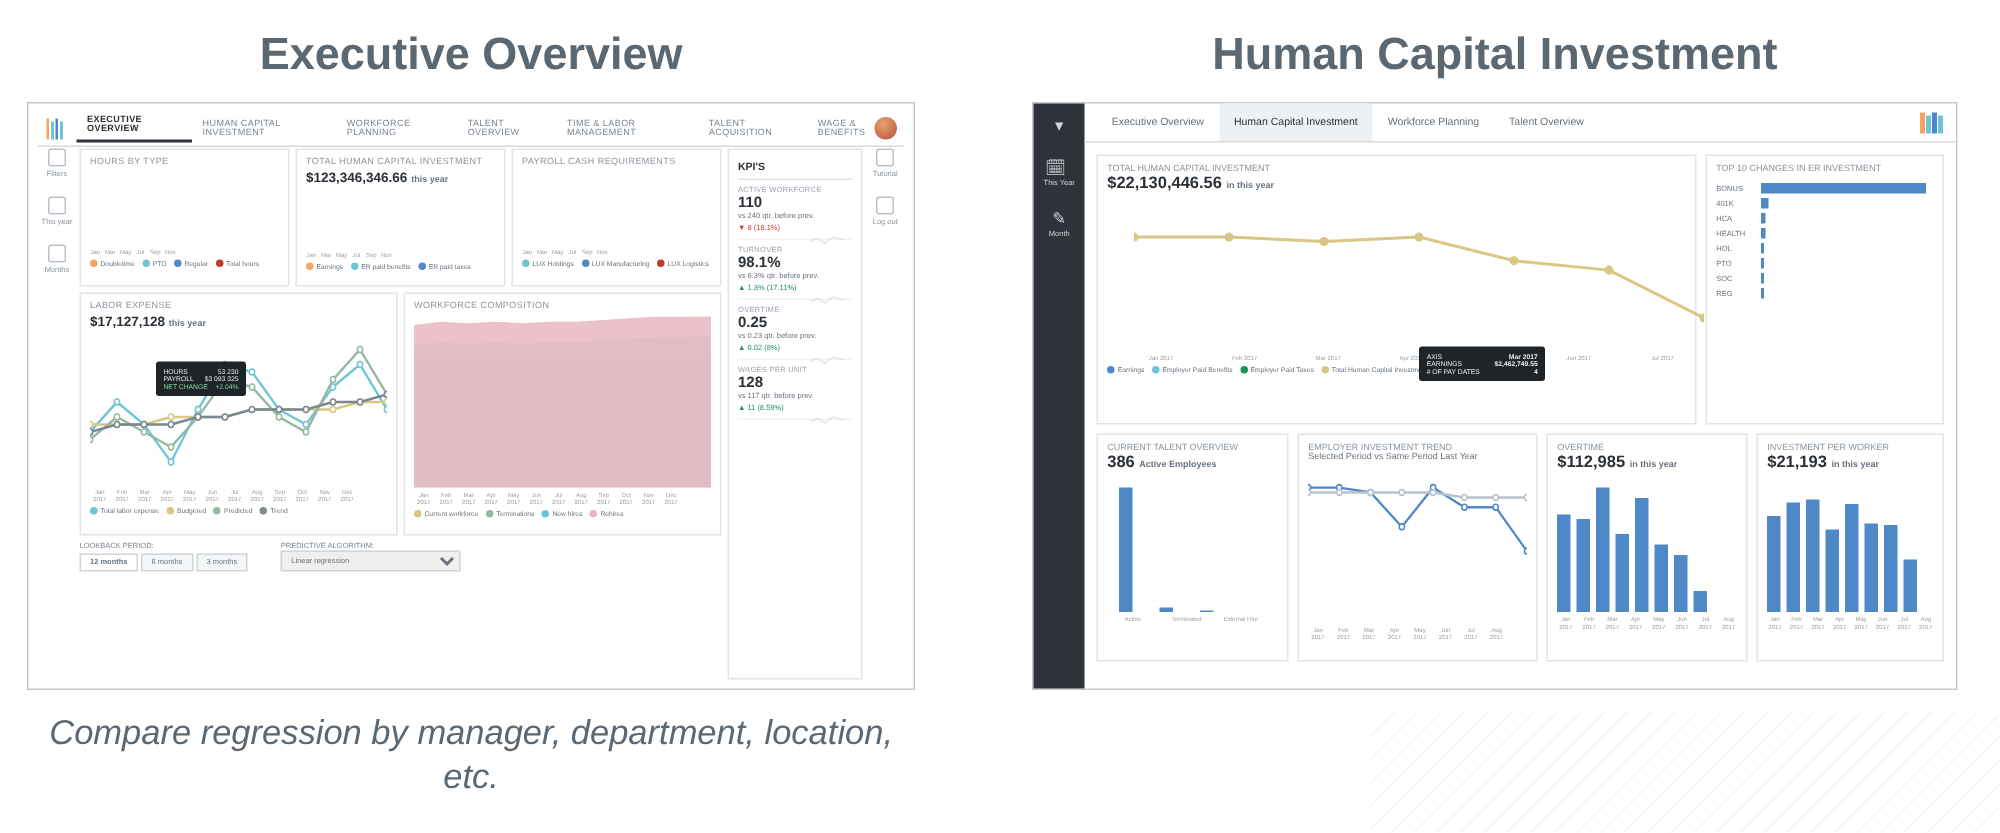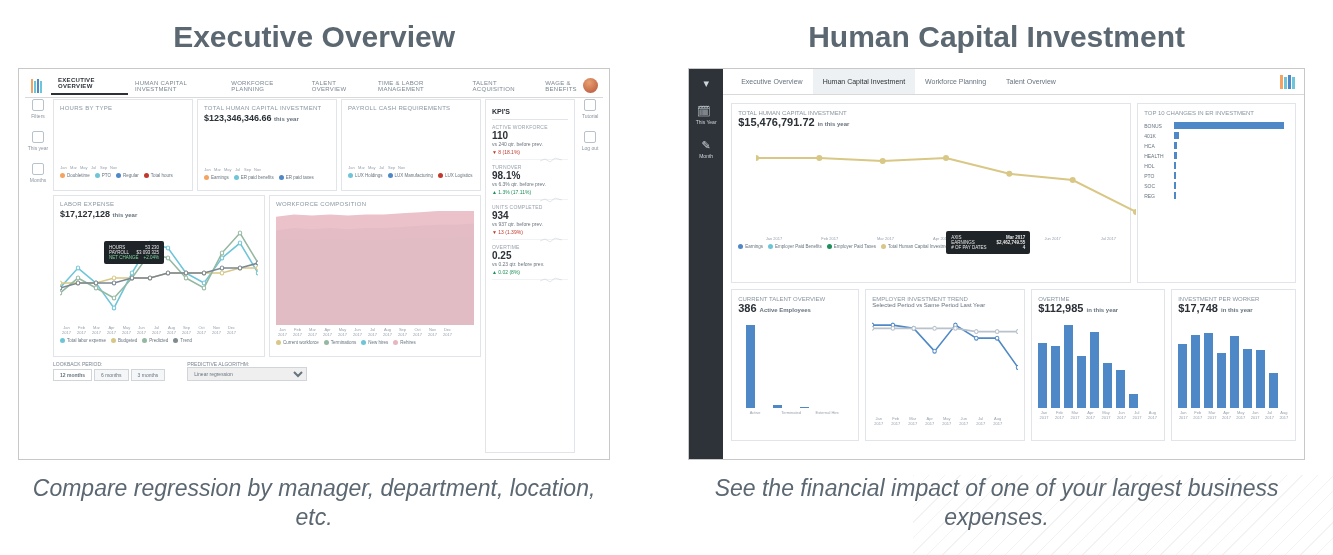--- a/index.html
+++ b/index.html
@@ -412,33 +412,33 @@
               <div class="kpi">
                 <div class="klabel">TURNOVER</div>
                 <div class="kval">98.1%</div>
                 <div class="ksub">vs 6.3% qtr. before prev.</div>
                 <div class="kdelta up">▲ 1.3% (17.11%)</div>
                 <svg class="spark" viewBox="0 0 22 10">
                   <polyline points="0,6 5,4 10,7 15,3 22,5" fill="none" stroke="#b9c2cb" stroke-width="1"></polyline>
                 </svg>
               </div>
               <div class="kpi">
-                <div class="klabel">UNITS COMPLETED</div>
-                <div class="kval">934</div>
-                <div class="ksub">vs 937 qtr. before prev.</div>
-                <div class="kdelta down">▼ 13 (1.39%)</div>
-                <svg class="spark" viewBox="0 0 22 10">
-                  <polyline points="0,6 5,4 10,7 15,3 22,5" fill="none" stroke="#b9c2cb" stroke-width="1"></polyline>
-                </svg>
-              </div>
-              <div class="kpi">
                 <div class="klabel">OVERTIME</div>
                 <div class="kval">0.25</div>
                 <div class="ksub">vs 0.23 qtr. before prev.</div>
                 <div class="kdelta up">▲ 0.02 (8%)</div>
+                <svg class="spark" viewBox="0 0 22 10">
+                  <polyline points="0,6 5,4 10,7 15,3 22,5" fill="none" stroke="#b9c2cb" stroke-width="1"></polyline>
+                </svg>
+              </div>
+              <div class="kpi">
+                <div class="klabel">WAGES PER UNIT</div>
+                <div class="kval">128</div>
+                <div class="ksub">vs 117 qtr. before prev.</div>
+                <div class="kdelta up">▲ 11 (8.59%)</div>
                 <svg class="spark" viewBox="0 0 22 10">
                   <polyline points="0,6 5,4 10,7 15,3 22,5" fill="none" stroke="#b9c2cb" stroke-width="1"></polyline>
                 </svg>
               </div>
             </div>
         </div>
 
         <div class="panel p-labor">
           <div class="ptitle">LABOR EXPENSE</div>
           <div class="pmain"><span>$17,127,128</span> <span class="psub">this year</span></div>
@@ -611,21 +611,21 @@
           <span class="tab">Executive Overview</span>
           <span class="tab active">Human Capital Investment</span>
           <span class="tab">Workforce Planning</span>
           <span class="tab">Talent Overview</span>
           <span class="b-logo"></span>
         </div>
         <div class="b-grid">
 
           <div class="bp bp-total">
             <div class="ptitle">TOTAL HUMAN CAPITAL INVESTMENT</div>
-            <div class="pmain"><span>$15,476,791.72</span> <span class="psub">in this year</span></div>
+            <div class="pmain"><span>$22,130,446.56</span> <span class="psub">in this year</span></div>
             <div class="bars">
                 <div class="bar">
                   <div class="seg" style="background: rgb(79, 136, 198); height: 85%;"></div>
                   <div class="seg" style="background: rgb(110, 197, 216); height: 4.66667%;"></div>
                   <div class="seg" style="background: rgb(30, 143, 90); height: 3%;"></div>
                 </div>
                 <div class="bar">
                   <div class="seg" style="background: rgb(79, 136, 198); height: 85%;"></div>
                   <div class="seg" style="background: rgb(110, 197, 216); height: 4.66667%;"></div>
                   <div class="seg" style="background: rgb(30, 143, 90); height: 3%;"></div>
@@ -805,21 +805,21 @@
                 <span style="width: 13px;">Apr<br>2017</span>
                 <span style="width: 13px;">May<br>2017</span>
                 <span style="width: 13px;">Jun<br>2017</span>
                 <span style="width: 13px;">Jul<br>2017</span>
                 <span style="width: 13px;">Aug<br>2017</span>
               </div>
           </div>
 
           <div class="bp bp-ipw">
             <div class="ptitle">INVESTMENT PER WORKER</div>
-            <div class="pmain"><span>$17,748</span> <span class="psub">in this year</span></div>
+            <div class="pmain"><span>$21,193</span> <span class="psub">in this year</span></div>
             <div class="sm-bars">
                 <div class="bar" style="height: 75%;"></div>
                 <div class="bar" style="height: 85%;"></div>
                 <div class="bar" style="height: 87.5%;"></div>
                 <div class="bar" style="height: 63.75%;"></div>
                 <div class="bar" style="height: 83.75%;"></div>
                 <div class="bar" style="height: 68.75%;"></div>
                 <div class="bar" style="height: 67.5%;"></div>
                 <div class="bar" style="height: 41.25%;"></div>
               </div>
@@ -831,17 +831,16 @@
                 <span style="width: 13px;">May<br>2017</span>
                 <span style="width: 13px;">Jun<br>2017</span>
                 <span style="width: 13px;">Jul<br>2017</span>
                 <span style="width: 13px;">Aug<br>2017</span>
               </div>
           </div>
         </div>
       </div>
     </div>
 
-    <p class="caption">See the financial impact of one of your largest business expenses.</p>
   </div>
 </div>
 
 <div class="diag"></div>
 
 </body></html>

